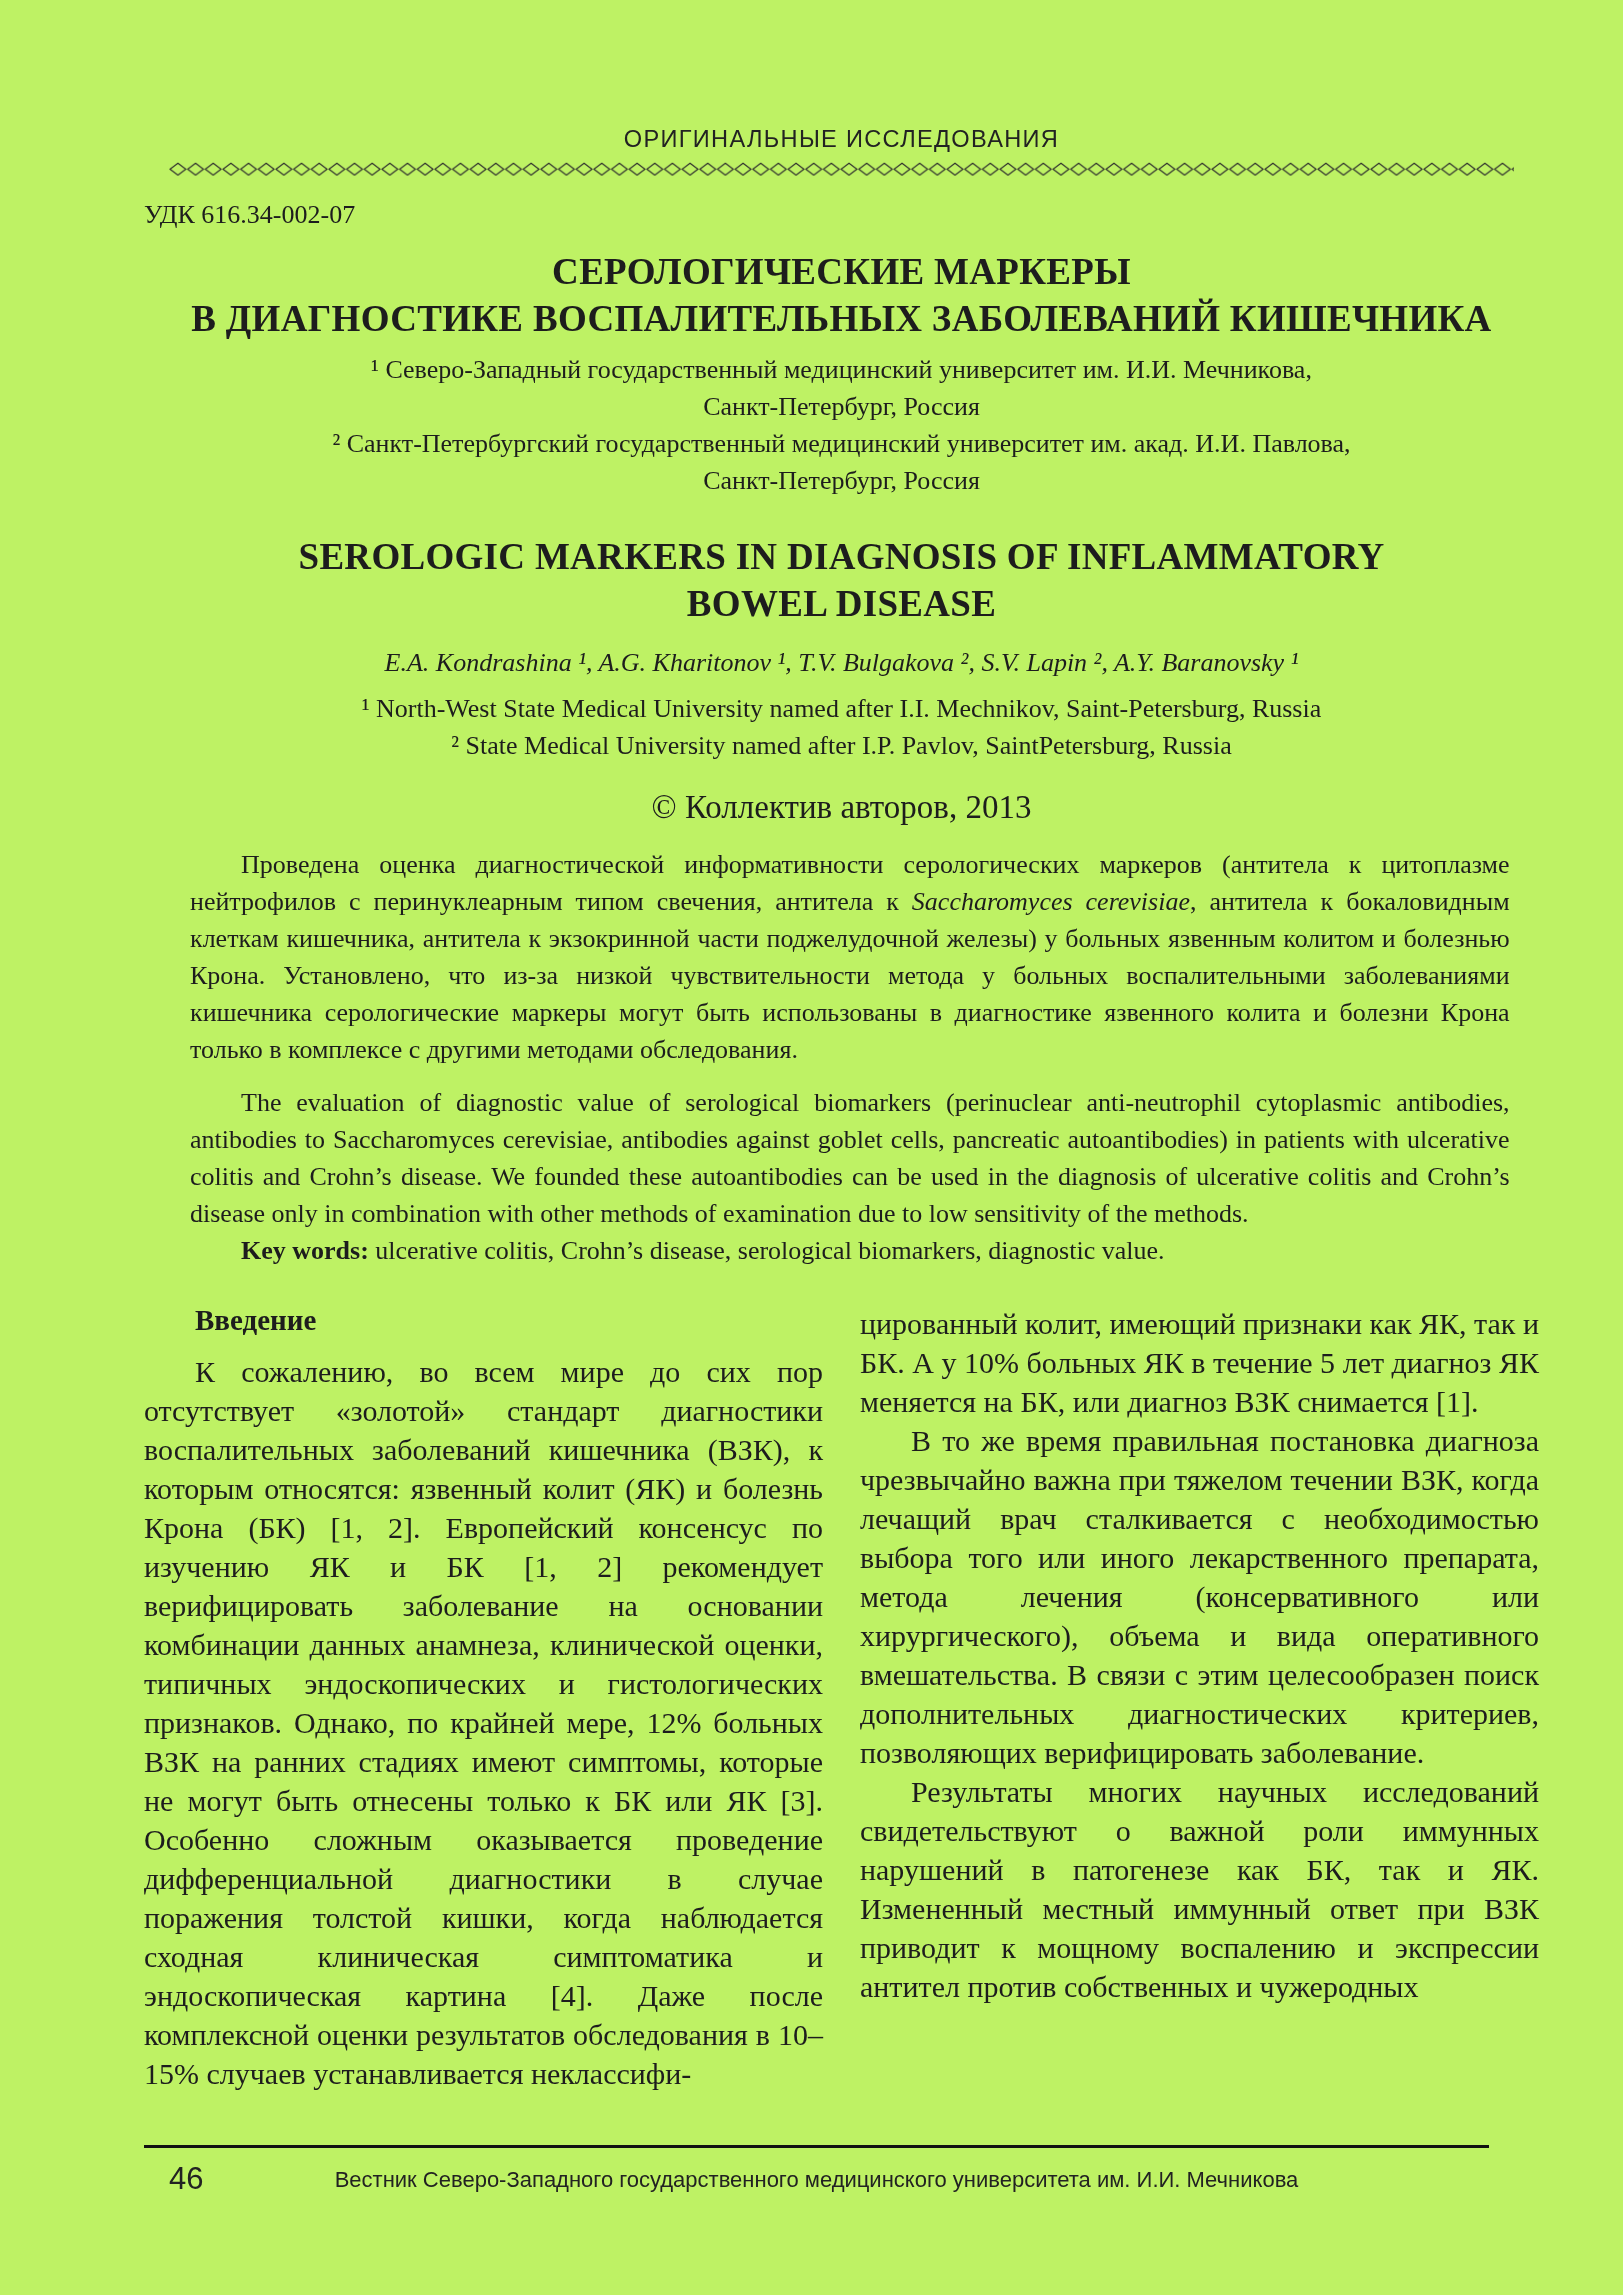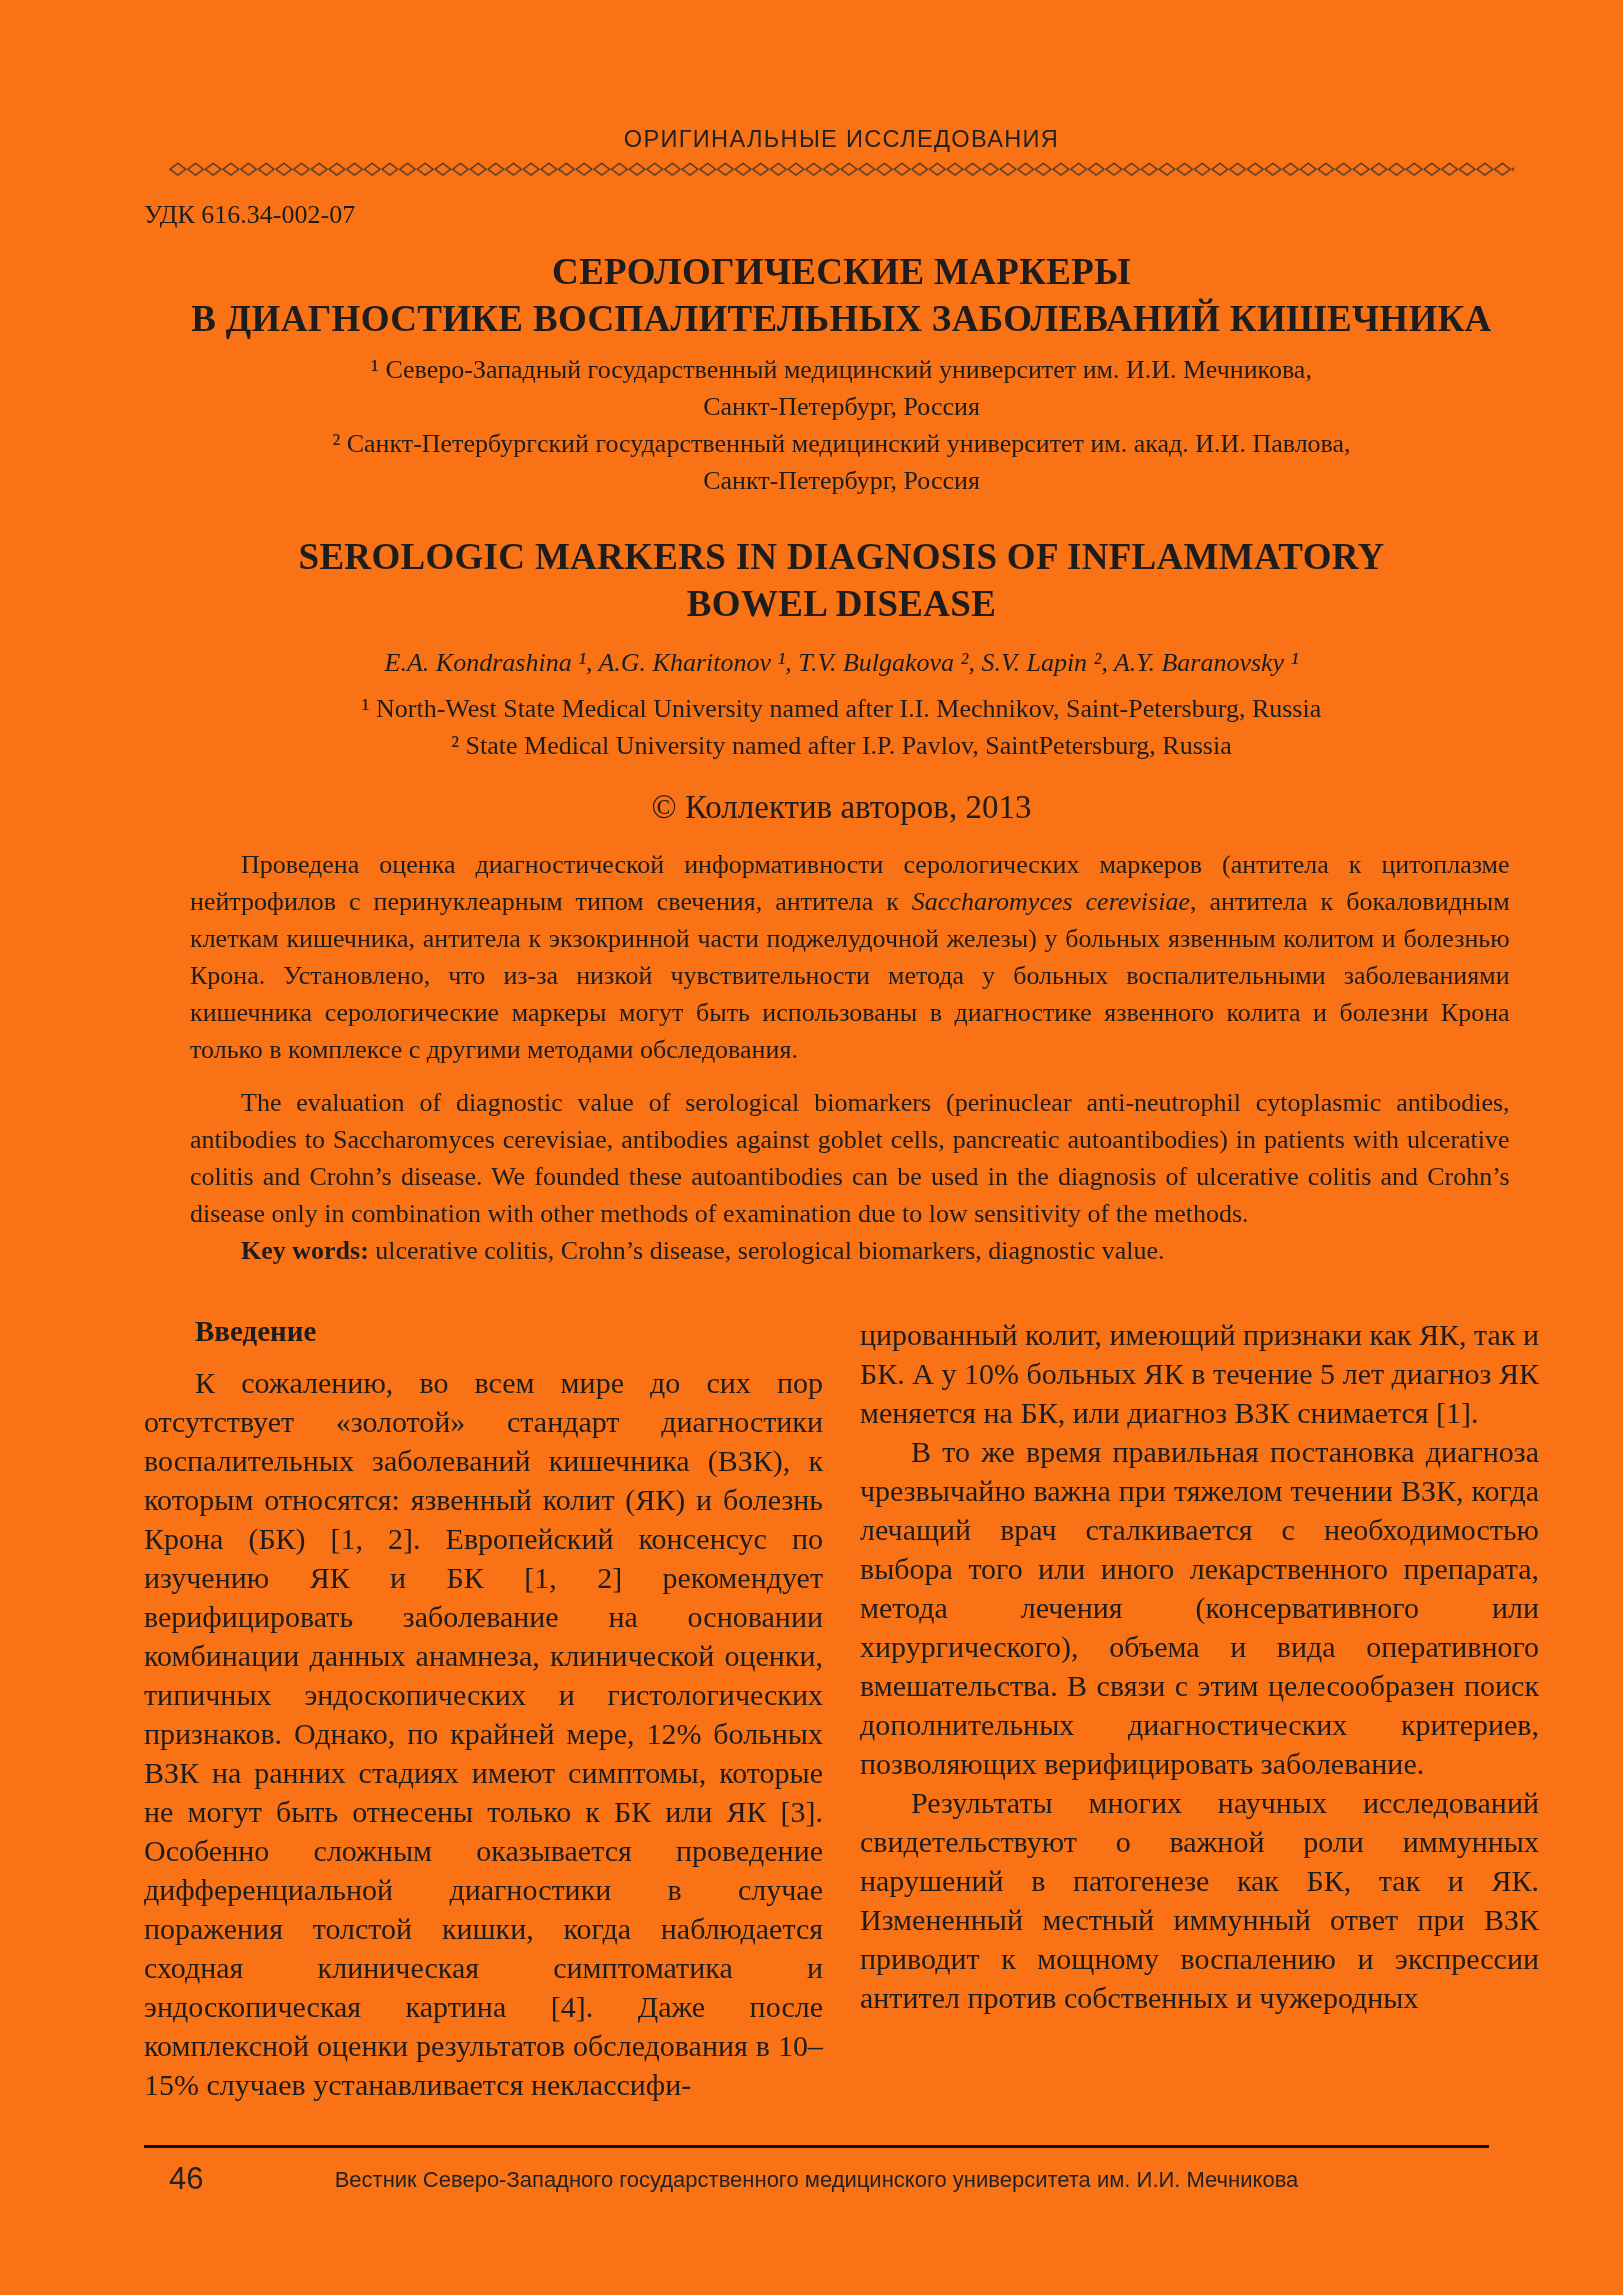--- a/index.html
+++ b/index.html
@@ -1,21 +1,21 @@
 <!DOCTYPE html>
 <html lang="ru" style="font-size:10.5px"><head>
 <meta charset="utf-8">
 <style>
   html, body { margin: 0; padding: 0; background: #e8e8e8; }
   .page {
     position: relative;
     width: 1623px;
     height: 2295px;
     margin: 0 auto;
-    background: #f97316;
+    background: #bef264;
     color: #1d1d1d;
     box-sizing: border-box;
     padding: 128px 84px 0 144px;
     font-family: "Liberation Serif", serif;
     overflow: hidden;
   }
   
   .running-head {
     font-family: "Liberation Sans", sans-serif;
     font-size: 23.6px;
@@ -66,21 +66,21 @@
     font-size: 26px;
     line-height: 37px;
     text-align: justify;
   }
   .abstract p { margin: 0; text-indent: 51px; }
   .abstract .kw-label { font-weight: bold; }
   .abstract .lat { font-style: italic; }
   .abstract-en-block { margin-top: 16px; }
   
   .columns {
-    margin-top: 46px;
+    margin-top: 35px;
     display: flex;
     gap: 37px;
   }
   .col { flex: 1 1 0; min-width: 0; }
   .intro-heading {
     font-size: 29px;
     font-weight: bold;
     margin: 0 0 14.4px 0;
     text-indent: 51px;
   }

